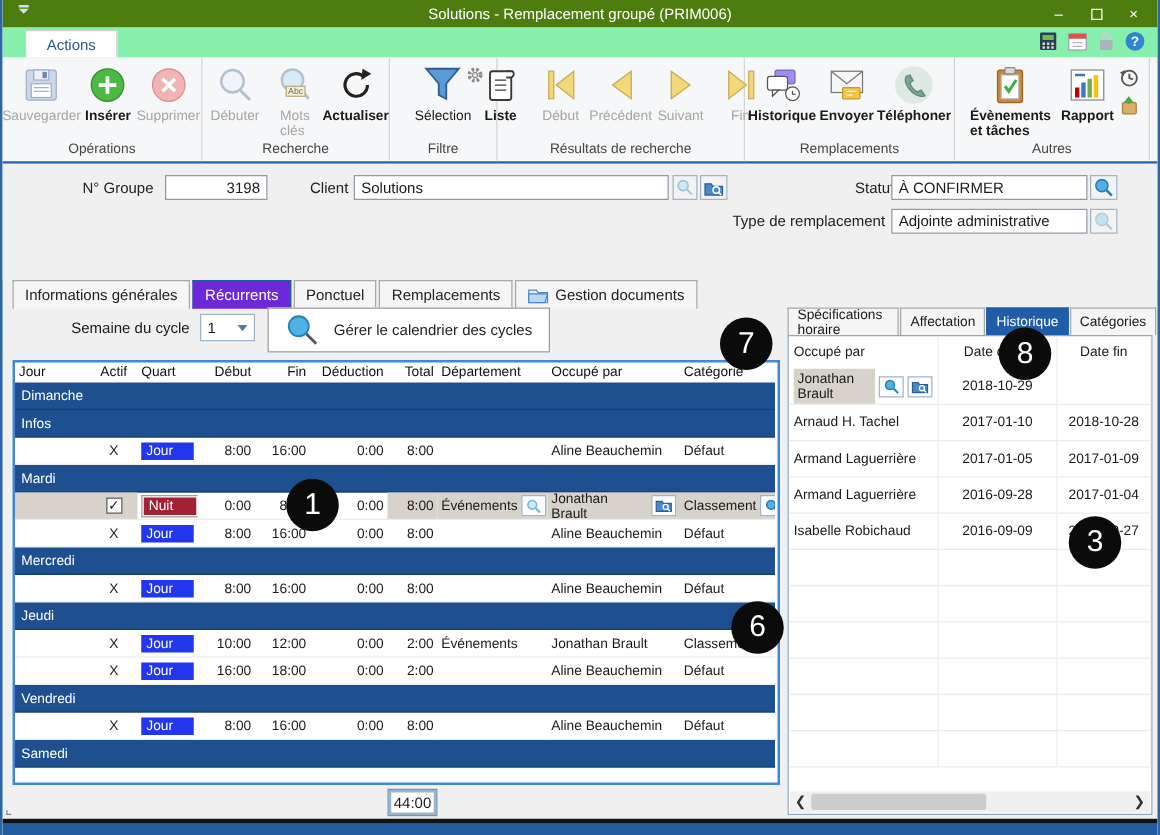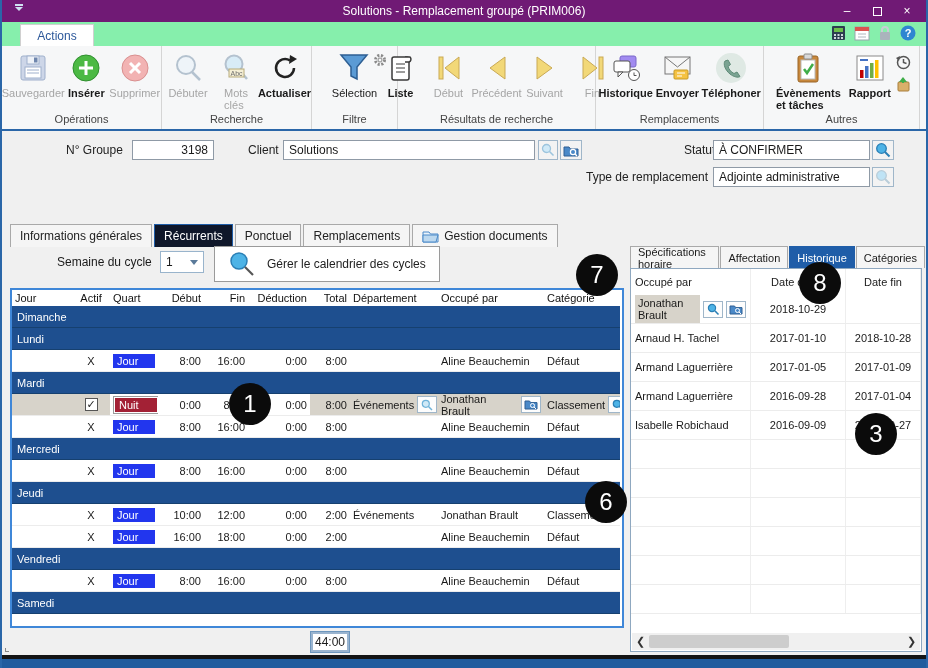--- a/index.html
+++ b/index.html
@@ -1,20 +1,20 @@
 <!DOCTYPE html>
 <html><head>
 <meta charset="utf-8">
 <style>
   * { margin:0; padding:0; box-sizing:border-box; }
   html,body { font-family:"Liberation Sans", sans-serif; }
   .window { position:relative; width:928px; height:668px; background:#f0f0f0; overflow:hidden;
             border-left:2px solid #2a66a8; border-right:2px solid #2a66a8; font-size:11px; color:#1a1a1a; }
   
-  .titlebar { position:absolute; left:0; top:0; right:0; height:22px; background:#701a75; color:#fff;
+  .titlebar { position:absolute; left:0; top:0; right:0; height:22px; background:#4d7c0f; color:#fff;
               display:flex; align-items:center; }
   .title { position:absolute; left:0; right:0; text-align:center; font-size:12px; }
   .qat { position:absolute; left:12px; top:4px; width:10px; height:9px; }
   .qat .bar{ width:8px;height:2px;background:#cfe0f2;margin:0 auto 1px;}
   .qat .tri{ width:0;height:0;border-left:4px solid transparent;border-right:4px solid transparent;border-top:4px solid #cfe0f2;margin:0 auto;}
   .winbtns { position:absolute; right:4px; top:0; height:22px; display:flex; }
   .winbtn { width:30px; height:22px; display:flex; align-items:center; justify-content:center; color:#fff; font-size:12px; }
   .maxbox { width:9px; height:9px; border:1px solid #fff; }
   
   .ribbontabs { position:absolute; left:0; top:22px; right:0; height:24px; background:#86efac; }
@@ -38,21 +38,21 @@
   .finput { position:absolute; height:20px; background:#fff; border:1px solid #8f9aa6; font-size:12px;
             display:flex; align-items:center; padding:0 5px; }
   .sqbtn { position:absolute; width:22px; height:20px; background:#f3f3f3; border:1px solid #9fb6c9;
            display:flex; align-items:center; justify-content:center; }
   .copier { position:absolute; left:72px; top:166px; width:98px; height:44px; background:#fff; border:1px solid #c0c0c0;
             display:flex; align-items:center; justify-content:center; gap:8px; font-size:12px; color:#333; }
   
   .maintabs { position:absolute; left:8px; top:224px; display:flex; height:23px; }
   .mtab { display:flex; align-items:center; gap:5px; padding:0 9px; background:#f5f5f5; border:1px solid #a9a9a9;
           border-bottom:none; margin-right:2px; font-size:12px; color:#222; }
-  .mtab.active { background:#0f172a; color:#fff; border-color:#1f5da8; }
+  .mtab.active { background:#6d28d9; color:#fff; border-color:#1f5da8; }
   
   .weekrow { position:absolute; left:8px; top:246px; width:614px; height:38px; }
   .weeklabel { position:absolute; left:47px; top:9px; font-size:12px; }
   .weeksel { position:absolute; left:150px; top:5px; width:44px; height:22px; background:#fff; border:1px solid #99b4cc;
              display:flex; align-items:center; justify-content:space-between; padding:0 5px; font-size:12px; }
   .caret { width:0;height:0;border-left:4px solid transparent;border-right:4px solid transparent;border-top:5px solid #5a7a9a; }
   .calbtn { position:absolute; left:204px; top:0; width:226px; height:36px; background:#fff; border:1px solid #9a9a9a;
             display:flex; align-items:center; gap:12px; padding-left:14px; font-size:12px; color:#222; }
   .sched { position:absolute; left:8px; top:288px; width:614px; height:340px; background:#fff; border:2px solid #3f87d8; }
   .srow { display:grid; grid-template-columns:60px 38px 48px 46px 44px 12px 50px 40px 88px 106px 76px; height:22px; }
@@ -489,21 +489,21 @@
       <div class="rt">Total</div>
       <div>Département</div>
       <div>Occupé par</div>
       <div>Catégorie</div>
     </div>
 
     <div class="srow">
         <div class="band">Dimanche</div>
       </div>
     <div class="srow">
-        <div class="band">Lundi</div>
+        <div class="band">Infos</div>
       </div>
 
     <div class="srow">
       <div class="cell"></div>
         <div class="cell ctr">X</div>
       <div class="cell">
           <span class="badge bjour">Jour</span>
         </div>
       <div class="cell rt">8:00</div>
         <div class="cell rt">16:00</div>

